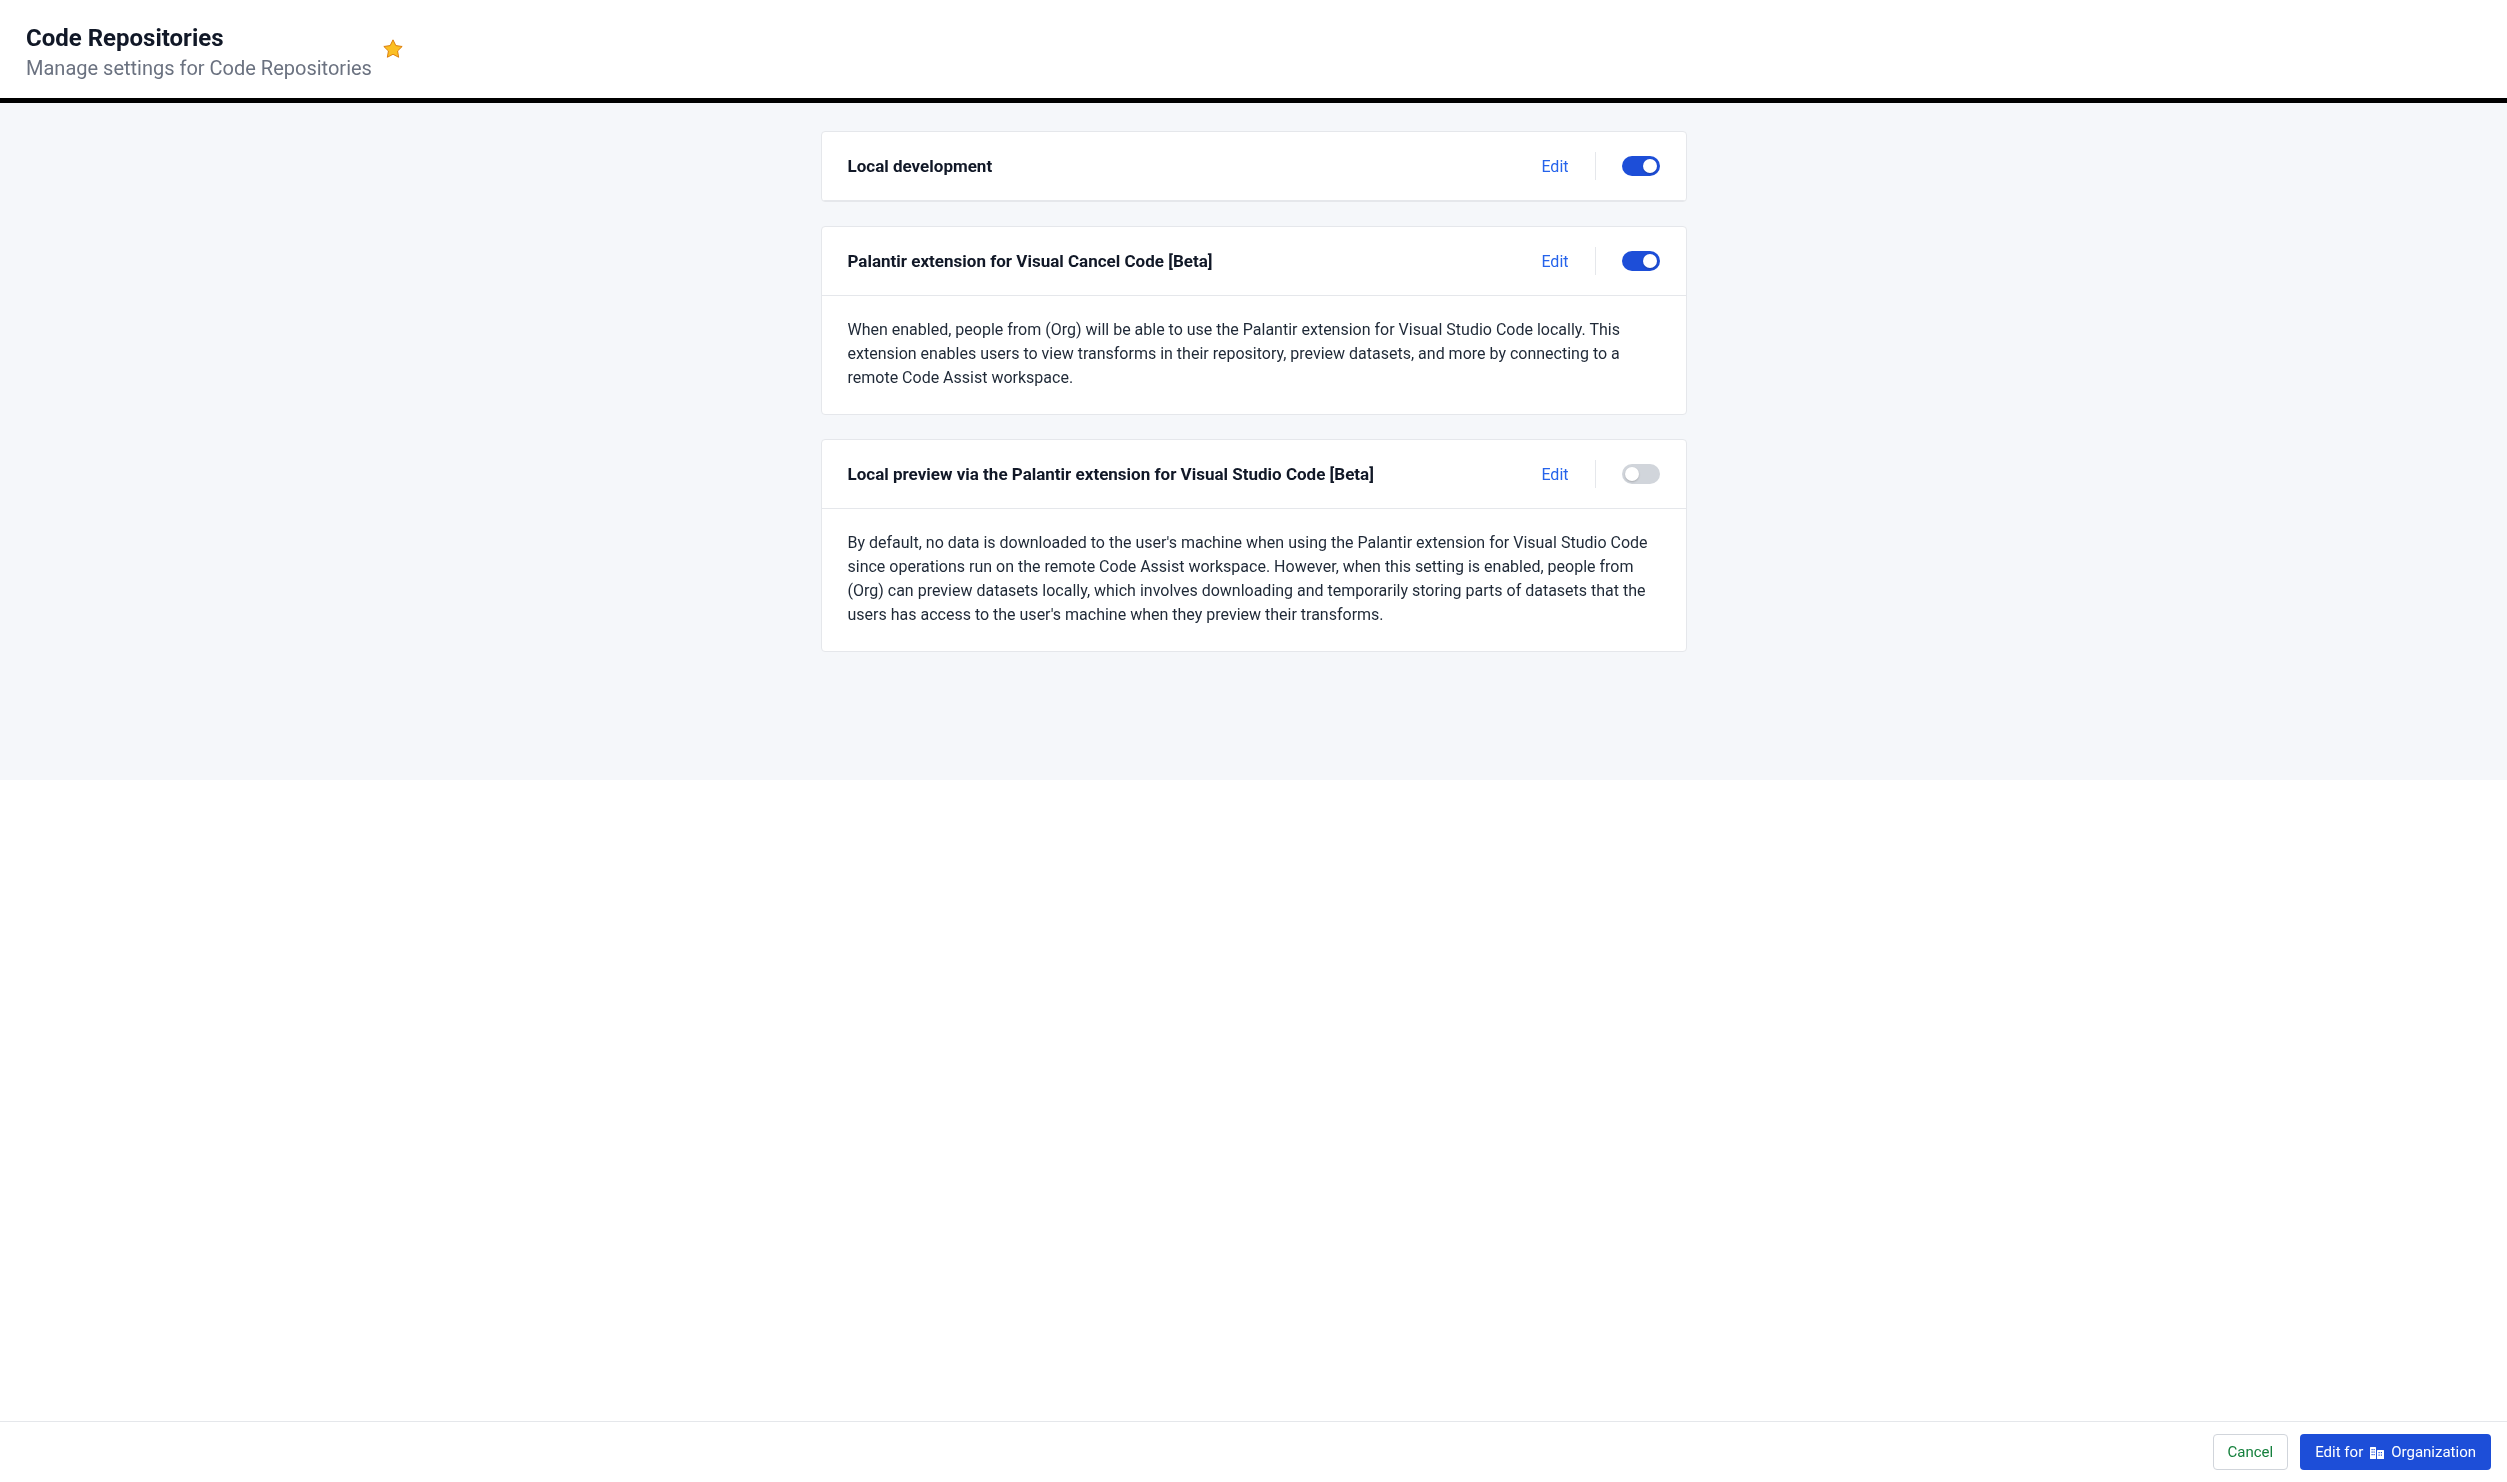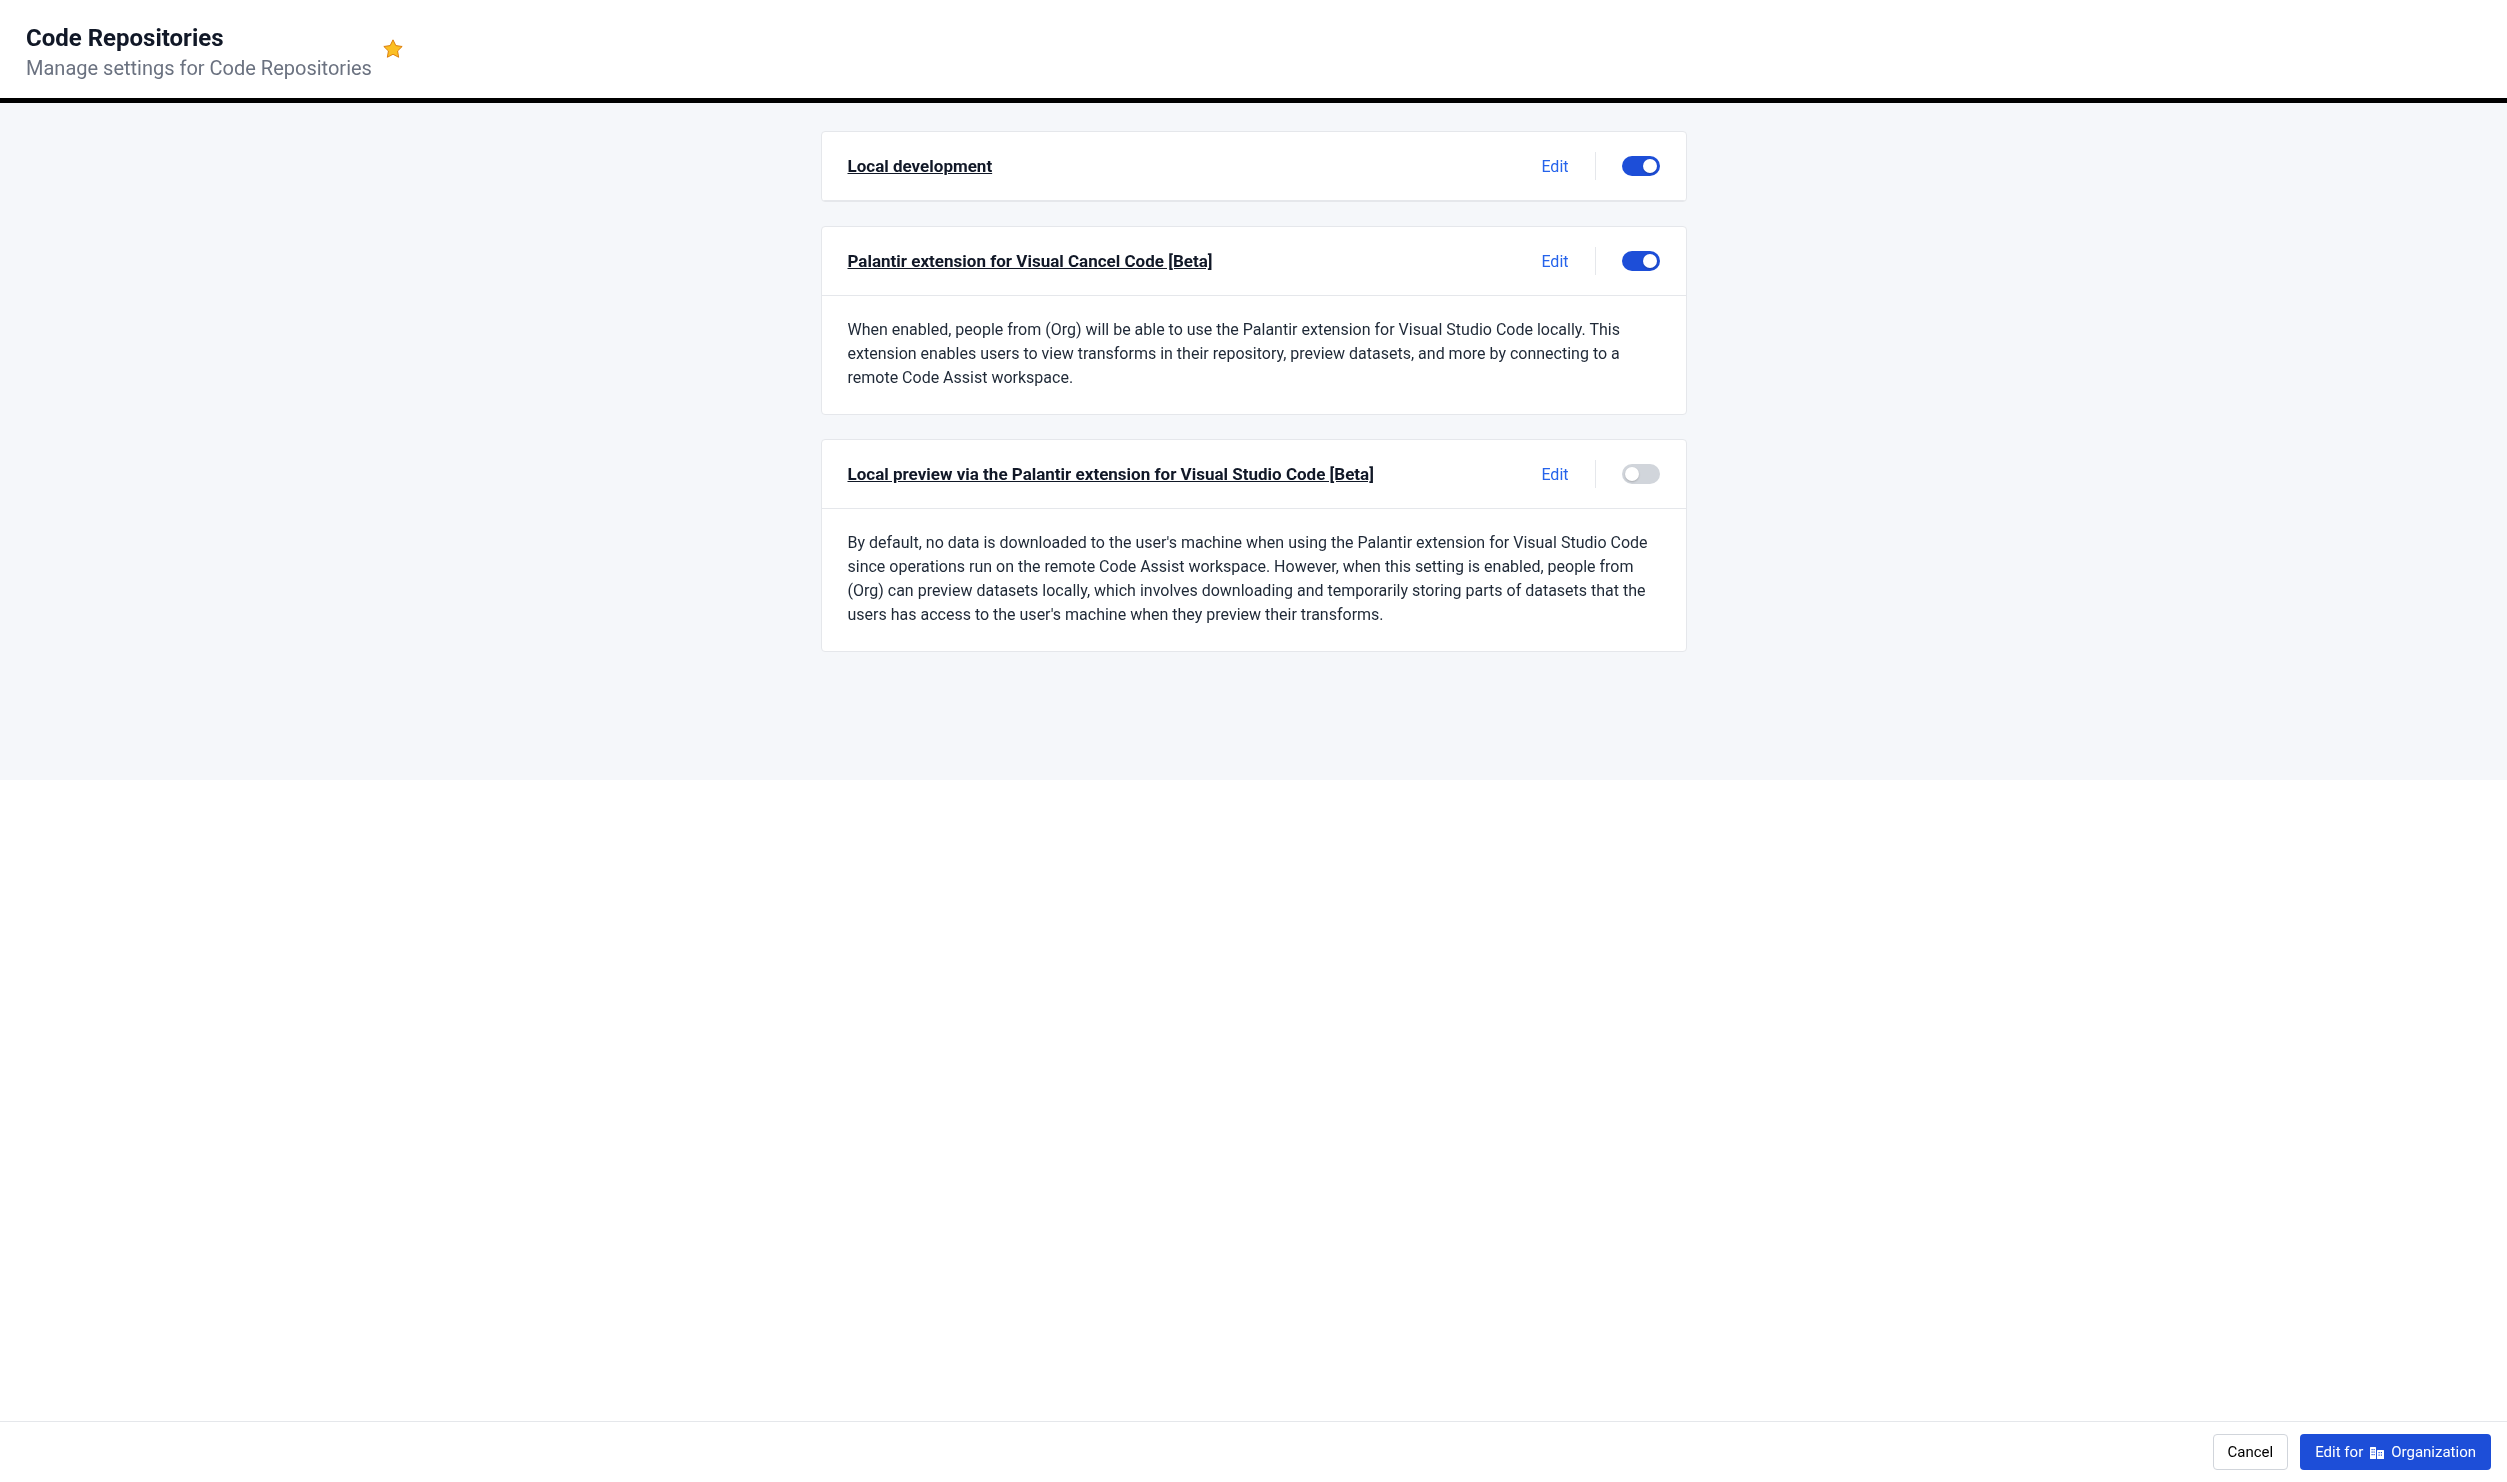--- a/index.html
+++ b/index.html
@@ -72,21 +72,20 @@
       justify-content: space-between;
       align-items: center;
       padding: 20px 26px;
       border-bottom: 1px solid #e5e7eb;
     }
     
     .setting-title {
       font-size: 17px;
       font-weight: 700;
       color: #111827;
-      text-decoration: underline;
     }
     
     .setting-controls {
       display: flex;
       align-items: center;
       gap: 0;
     }
     
     .edit-link {
       color: #2563eb;
@@ -166,21 +165,21 @@
       cursor: pointer;
       display: inline-flex;
       align-items: center;
       gap: 6px;
       border: 1px solid transparent;
       font-family: inherit;
     }
     
     .btn-secondary {
       background: #ffffff;
-      color: #000000;
+      color: #15803d;
       border: 1px solid #d1d5db;
     }
     
     .btn-primary {
       background: #1d4ed8;
       color: #ffffff;
     }
     
     .org-icon {
       width: 16px;

